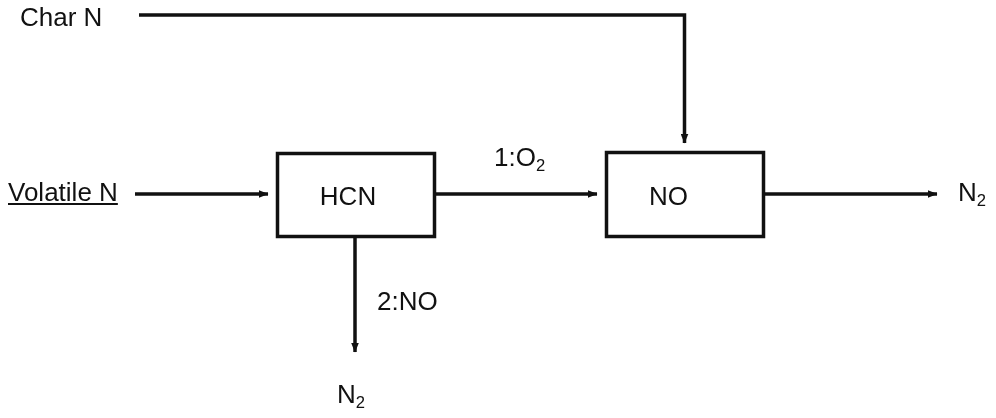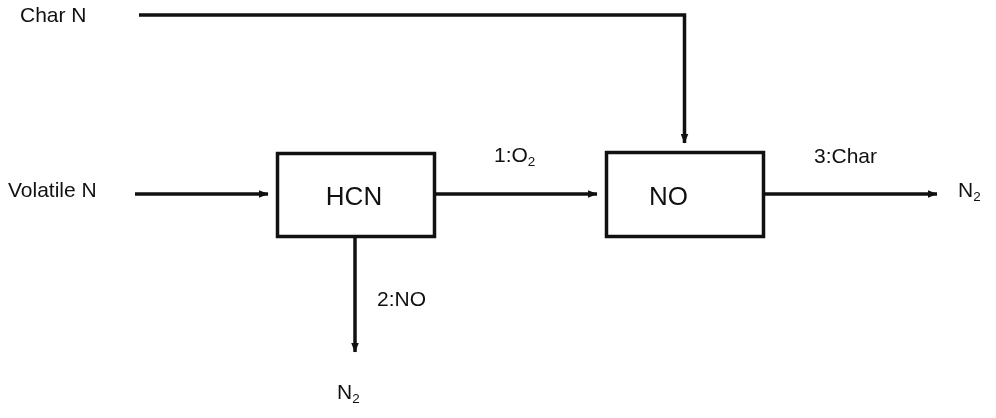--- a/index.html
+++ b/index.html
@@ -19,48 +19,48 @@
   #flow-svg {
     position: absolute;
     left: 0;
     top: 0;
     width: 996px;
     height: 418px;
   }
   .lbl {
     position: absolute;
     font-family: "Liberation Sans", sans-serif;
-    font-size: 21px;
+    font-size: 26px;
     line-height: 1;
     color: #111111;
     white-space: nowrap;
     user-select: none;
   }
   .lbl sub {
     font-size: 0.64em;
     vertical-align: baseline;
     position: relative;
     top: 0.28em;
   }
   .box-label {
     position: absolute;
     font-size: 26px;
     color: #111111;
     white-space: nowrap;
     text-align: center;
   }
   
   #label-char-n      { left: 20px;  top: 4px; }
-  #label-volatile-n  { left: 8px;   top: 179px; }
+  #label-volatile-n  { left: 8px;   top: 179px; text-decoration: underline; }
   #label-1-o2        { left: 494px; top: 144px; text-align: center; }
   #label-2-no        { left: 377px; top: 288px; text-align: right; }
   #label-3-char      { left: 814px; top: 145px; }
   #label-n2-right    { left: 958px; top: 179px; }
   #label-n2-bottom   { left: 337px; top: 381px; }
-  #box-label-hcn     { left: 266px; top: 181px; width: 176px; }
+  #box-label-hcn     { left: 260px; top: 181px; width: 176px; }
   #box-label-no      { left: 605px; top: 181px; width: 127px; }
 </style>
 </head>
 <body>
 
 <div id="canvas">
 
   <svg id="flow-svg" viewBox="0 0 996 418" xmlns="http://www.w3.org/2000/svg">
     <defs>
       <marker id="arrowhead" markerWidth="10" markerHeight="8" refX="9.5" refY="4" orient="auto" markerUnits="userSpaceOnUse">
@@ -98,19 +98,18 @@
   <div class="box-label" id="box-label-no">NO</div>
 
   <div class="lbl" id="label-char-n">Char N</div>
 
   <div class="lbl" id="label-volatile-n">Volatile N</div>
 
   <div class="lbl" id="label-1-o2"><span>1:O</span><sub>2</sub></div>
 
   <div class="lbl" id="label-2-no">2:NO</div>
 
-  <div class="lbl" id="label-3-char">3:Char</div>
 
   <div class="lbl" id="label-n2-right"><span>N</span><sub>2</sub></div>
 
   <div class="lbl" id="label-n2-bottom"><span>N</span><sub>2</sub></div>
 
 </div>
 
 </body></html>

